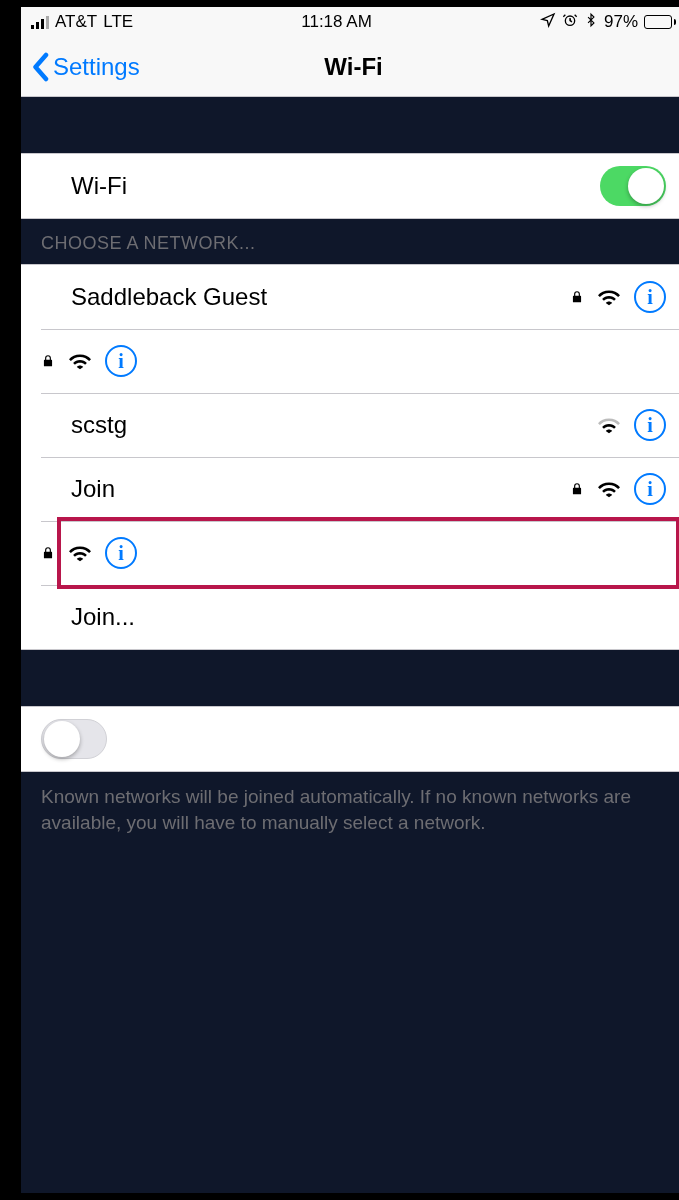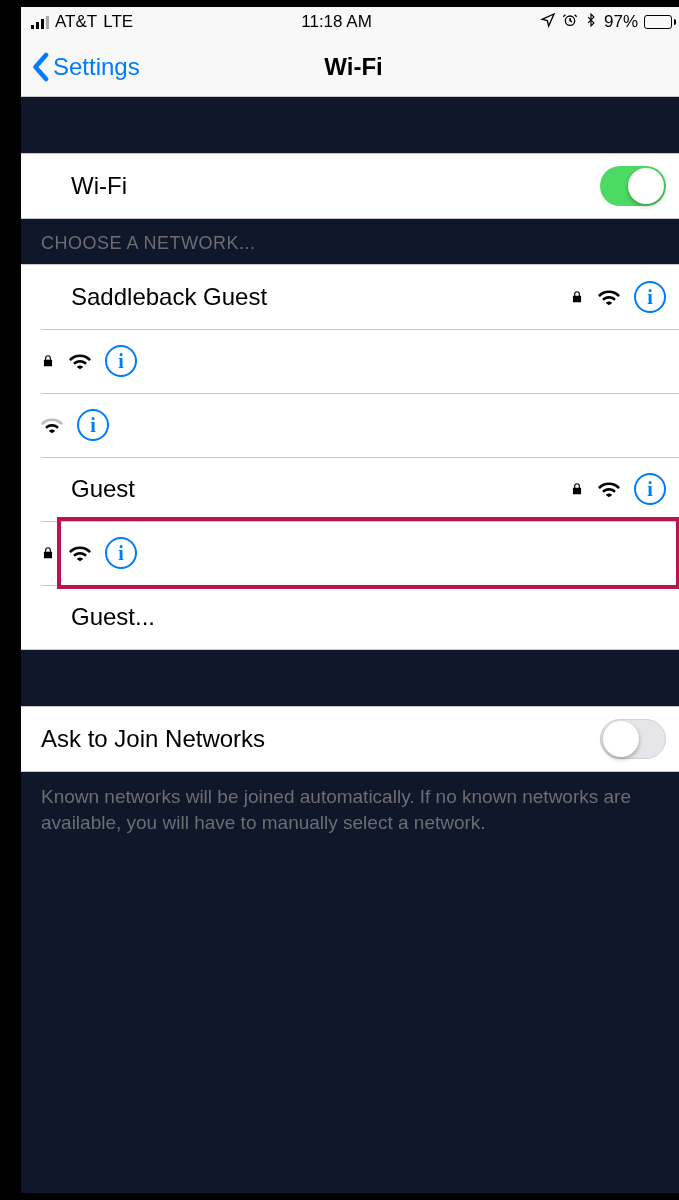--- a/index.html
+++ b/index.html
@@ -221,33 +221,34 @@
             <svg viewBox="0 0 24 18">
               <path fill="#000" d="M12 2C7 2 2.5 4 0 7l2 2c2.5-2.8 6-4.5 10-4.5S19.5 6.2 22 9l2-2C21.5 4 17 2 12 2z"></path>
               <path fill="#000" d="M12 8c-3 0-5.7 1.2-7.5 3.2l2 2C8 11.7 9.9 11 12 11s4 0.7 5.5 2.2l2-2C17.7 9.2 15 8 12 8z"></path>
               <path fill="#000" d="M12 14c-1.4 0-2.6 0.6-3.5 1.5L12 18l3.5-2.5C14.6 14.6 13.4 14 12 14z"></path>
             </svg>
           </span>
           <span class="info-btn">i</span>
         </span>
       </div>
       <div class="row">
+        <span class="label">scstg</span>
         <span class="controls">
           <span class="wifi-icon">
             <svg viewBox="0 0 24 18">
               <path fill="#bcbcbc" d="M12 2C7 2 2.5 4 0 7l2 2c2.5-2.8 6-4.5 10-4.5S19.5 6.2 22 9l2-2C21.5 4 17 2 12 2z"></path>
               <path fill="#000" d="M12 8c-3 0-5.7 1.2-7.5 3.2l2 2C8 11.7 9.9 11 12 11s4 0.7 5.5 2.2l2-2C17.7 9.2 15 8 12 8z"></path>
               <path fill="#000" d="M12 14c-1.4 0-2.6 0.6-3.5 1.5L12 18l3.5-2.5C14.6 14.6 13.4 14 12 14z"></path>
             </svg>
           </span>
           <span class="info-btn">i</span>
         </span>
       </div>
       <div class="row">
-        <span class="label">Guest</span>
+        <span class="label">Join</span>
         <span class="controls">
           <span class="lock-icon">
             <svg viewBox="0 0 24 24">
               <path fill="#000" d="M7 10V7a5 5 0 0 1 10 0v3h1a1 1 0 0 1 1 1v9a1 1 0 0 1-1 1H6a1 1 0 0 1-1-1v-9a1 1 0 0 1 1-1h1zm2 0h6V7a3 3 0 0 0-6 0v3z"></path>
             </svg>
           </span>
           <span class="wifi-icon">
             <svg viewBox="0 0 24 18">
               <path fill="#000" d="M12 2C7 2 2.5 4 0 7l2 2c2.5-2.8 6-4.5 10-4.5S19.5 6.2 22 9l2-2C21.5 4 17 2 12 2z"></path>
               <path fill="#000" d="M12 8c-3 0-5.7 1.2-7.5 3.2l2 2C8 11.7 9.9 11 12 11s4 0.7 5.5 2.2l2-2C17.7 9.2 15 8 12 8z"></path>
@@ -269,29 +270,28 @@
             <svg viewBox="0 0 24 18">
               <path fill="#000" d="M12 2C7 2 2.5 4 0 7l2 2c2.5-2.8 6-4.5 10-4.5S19.5 6.2 22 9l2-2C21.5 4 17 2 12 2z"></path>
               <path fill="#000" d="M12 8c-3 0-5.7 1.2-7.5 3.2l2 2C8 11.7 9.9 11 12 11s4 0.7 5.5 2.2l2-2C17.7 9.2 15 8 12 8z"></path>
               <path fill="#000" d="M12 14c-1.4 0-2.6 0.6-3.5 1.5L12 18l3.5-2.5C14.6 14.6 13.4 14 12 14z"></path>
             </svg>
           </span>
           <span class="info-btn">i</span>
         </span>
       </div>
       <div class="row">
-        <span class="label">Guest...</span>
+        <span class="label">Join...</span>
       </div>
     </div>
 
   <div style="height:56px"></div>
 
   <div class="group">
     <div class="row no-indent">
-      <span class="label" style="padding-left:0">Ask to Join Networks</span>
       <span class="toggle off">
           <span class="knob"></span>
         </span>
     </div>
   </div>
   <div class="footer-text">Known networks will be joined automatically. If no known networks are available, you will have to manually select a network.</div>
 
 </div>
 
 </body></html>

